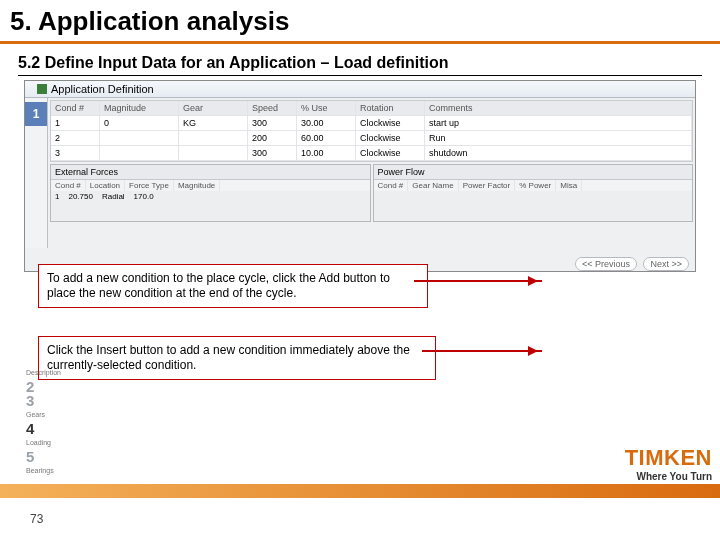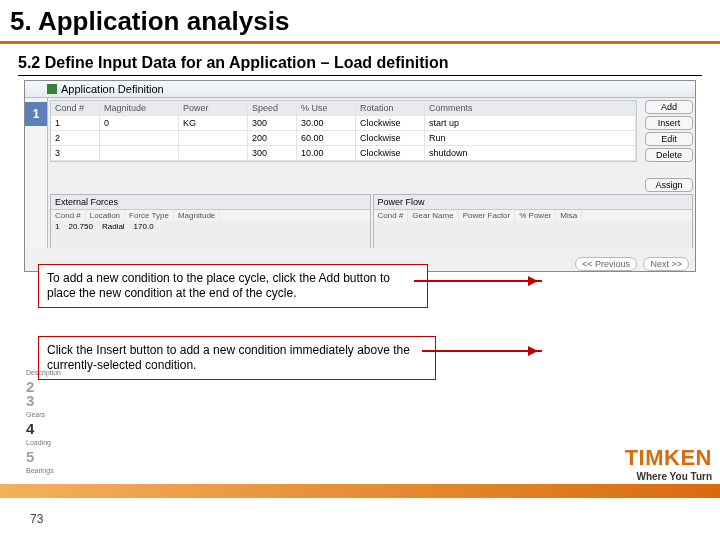--- a/index.html
+++ b/index.html
@@ -2,21 +2,21 @@
 <html><head>
 <meta charset="utf-8">
 <style>
   html, body { margin:0; padding:0; width:720px; height:540px; font-family:Arial,Helvetica,sans-serif; background:#fff; color:#000; overflow:hidden; }
   .hdr-bar { border-bottom:3px solid #d96b0f; padding:6px 5px 4px 10px; }
   .hdr-title { font-weight:800; font-size:26px; }
   .content { padding:4px 18px 0 18px; }
   .subtitle { font-weight:700; font-size:16px; margin-top:6px; border-bottom:1px solid #000; padding-bottom:3px; }
   .para { font-size:12px; margin:8px 6px 6px 6px; line-height:1.15; }
   .app { margin:4px 6px 0 6px; border:1px solid #8a8a8a; background:#eef0f1; height:190px; position:relative; }
-  .app-title { background:linear-gradient(#f5f8fb,#e6ecf3); font-size:11px; padding:2px 22px; border-bottom:1px solid #b5b9be; display:flex; align-items:center; }
+  .app-title { background:linear-gradient(#f5f8fb,#e6ecf3); font-size:11px; padding:2px 12px; border-bottom:1px solid #b5b9be; display:flex; align-items:center; }
   .app-title::before { content:''; width:10px; height:10px; background:#3a7f3a; margin-right:4px; }
   .app-banner { text-align:center; font-size:12px; color:#2a66bf; background:#fff; border:1px solid #c8cbd0; margin:2px; padding:2px 0; border-radius:2px; display:flex; align-items:center; }
   .app-banner svg { margin:0 8px; }
   .app-banner-text { flex:1; }
   .app-btns { font-size:10px; }
   .pill { display:inline-block; border:1px solid #aaa; border-radius:4px; padding:1px 6px; margin-left:4px; background:#f6f6f6; }
   .body { display:flex; height:150px; }
   .sidebar { width:22px; background:#f2f3f5; border-right:1px solid #bcc0c5; display:flex; flex-direction:column; align-items:center; font-size:12px; color:#8a8f95; font-weight:700; padding-top:4px; gap:2px; }
   .sidebar div { height:24px; display:flex; align-items:center; }
   .main { flex:1; overflow:hidden; font-size:9px; }
@@ -71,21 +71,21 @@
       <div class="sidebar">
         <div style="background:#5b7fb9;color:#fff;width:100%;justify-content:center">1</div>
       </div>
       <div class="main">
         <div style="display:flex">
           <div style="flex:1">
             <div class="grid">
               <div class="grid-row hdr">
                 <div class="cell c1">Cond #</div>
                 <div class="cell c2">Magnitude</div>
-                <div class="cell c3">Power</div>
+                <div class="cell c3">Gear</div>
                 <div class="cell c4">Speed</div>
                 <div class="cell c5">% Use</div>
                 <div class="cell c6">Rotation</div>
                 <div class="cell c7">Comments</div>
               </div>
               <div class="grid-row">
                 <div class="cell c1">1</div>
                   <div class="cell c2">0</div>
                   <div class="cell c3">KG</div>
                   <div class="cell c4">300</div>
@@ -105,27 +105,20 @@
               <div class="grid-row">
                 <div class="cell c1">3</div>
                   <div class="cell c2"></div>
                   <div class="cell c3"></div>
                   <div class="cell c4">300</div>
                   <div class="cell c5">10.00</div>
                   <div class="cell c6">Clockwise</div>
                   <div class="cell c7">shutdown</div>
               </div>
             </div>
-          </div>
-          <div class="btn-col">
-            <span class="pill">Add</span>
-            <span class="pill">Insert</span>
-            <span class="pill">Edit</span>
-            <span class="pill">Delete</span>
-            <span class="pill" style="margin-top:14px">Assign</span>
           </div>
         </div>
         <div class="panels">
           <div class="panel">
             <div class="panel-t">External Forces</div>
             <div class="sub-hdr">
               <span>Cond #</span>
                 <span>Location</span>
                 <span>Force Type</span>
                 <span>Magnitude</span>

